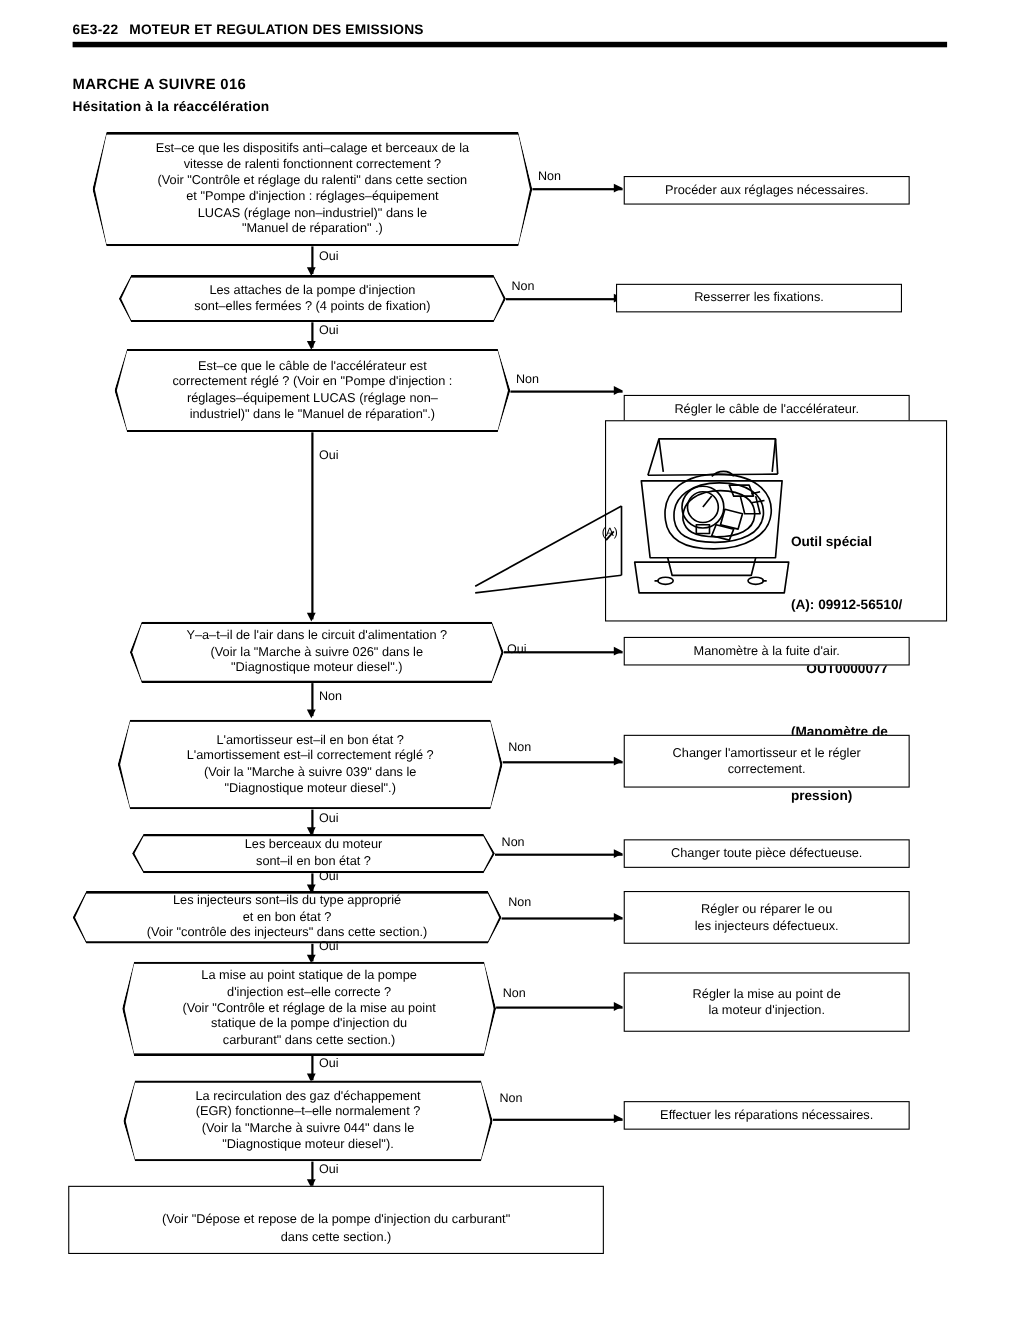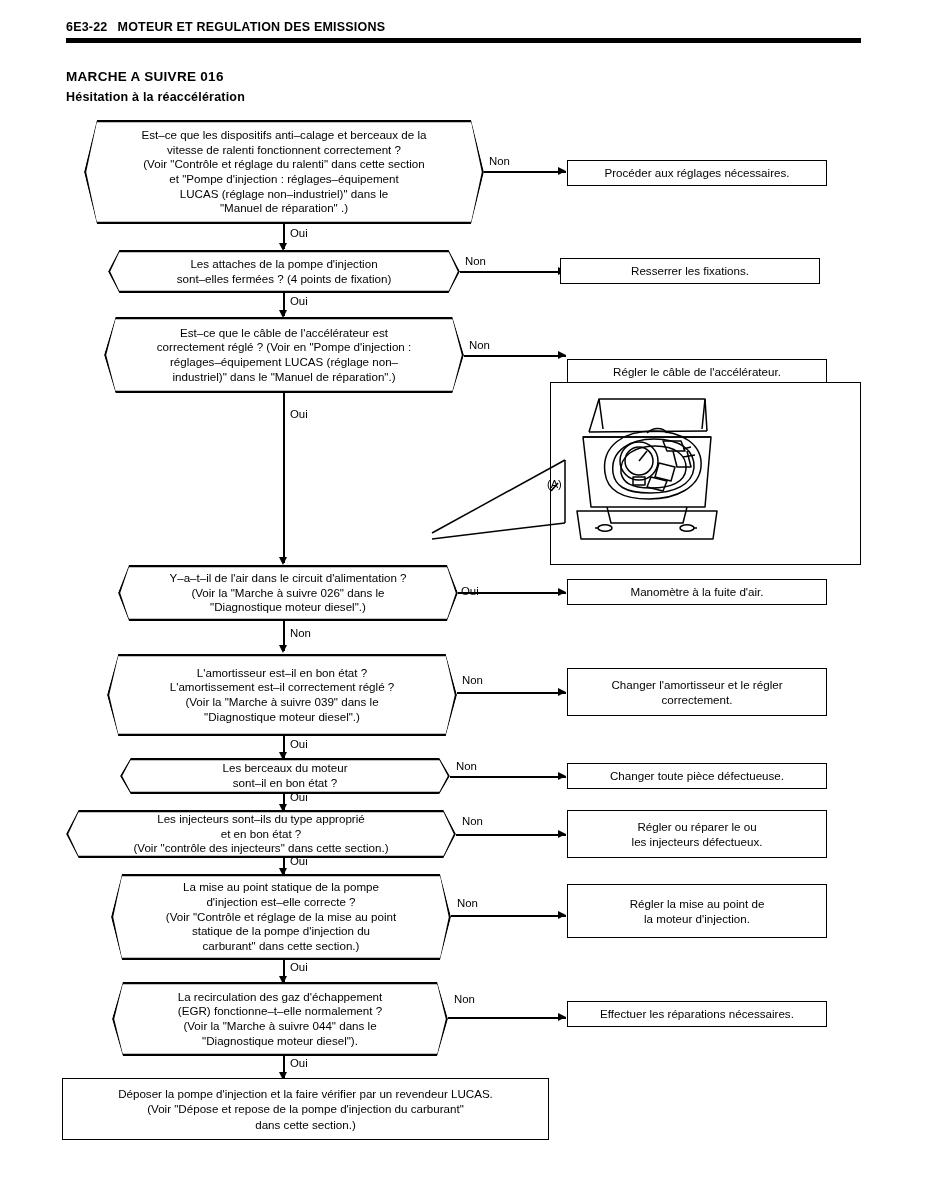--- a/index.html
+++ b/index.html
@@ -154,20 +154,27 @@
         <path d="M78 88 L90 88 L90 96 L78 96 Z"></path>
 
         <path d="M108 52 L126 52 L130 62 L112 62 Z"></path>
         <path d="M118 62 L122 78 L136 78 L132 62"></path>
         <path d="M104 74 L120 78 L116 92 L100 88 Z"></path>
         <path d="M96 88 L112 92 L108 102 L92 98 Z"></path>
         <path d="M128 60 L136 58 M128 68 L140 66"></path>
         <path d="M92 44 C98 38 108 38 112 44"></path>
       </g>
     </svg>
+    <div class="toolcap" style="left:168px;top:62px;">
+      <div>Outil spécial</div>
+      <div>(A): 09912-56510/</div>
+      <div style="padding-left:14px;">OUT0000077</div>
+      <div>(Manomètre de</div>
+      <div>pression)</div>
+    </div>
   </div>
   <div class="acall" style="left:547px;top:478px;">(A)</div>
   <svg style="position:absolute;left:430px;top:455px;" width="140" height="115" viewBox="0 0 140 115">
     <g fill="none" stroke="#000" stroke-width="1.5">
       <path d="M135 5 L2 78"></path>
       <path d="M135 68 L2 84"></path>
       <path d="M135 5 L135 68"></path>
     </g>
     <path d="M128 28 L121 36" stroke="#000" stroke-width="1.6" fill="none"></path>
   </svg>
@@ -281,19 +288,19 @@
   <div class="lbl" style="left:454px;top:994px;">Non</div>
   <div class="node box" style="left:567px;top:1001px;width:260px;height:26px;">
     <span>Effectuer les réparations nécessaires.</span>
   </div>
   <div class="vline" style="left:283px;top:1056px;height:22px;"></div>
   <div class="arrow-d" style="left:279px;top:1072px;"></div>
   <div class="lbl" style="left:290px;top:1058px;">Oui</div>
 
   <div class="node box" style="left:62px;top:1078px;width:487px;height:62px;">
     <span>
-      <span>Déposer la pompe d'injection et la faire vérifier par un revendeur LUCAS.</span><br>
+      <br>
       <span>(Voir "Dépose et repose de la pompe d'injection du carburant"</span><br>
       <span>dans cette section.)</span>
     </span>
   </div>
 
 </div>
 
 </body></html>

